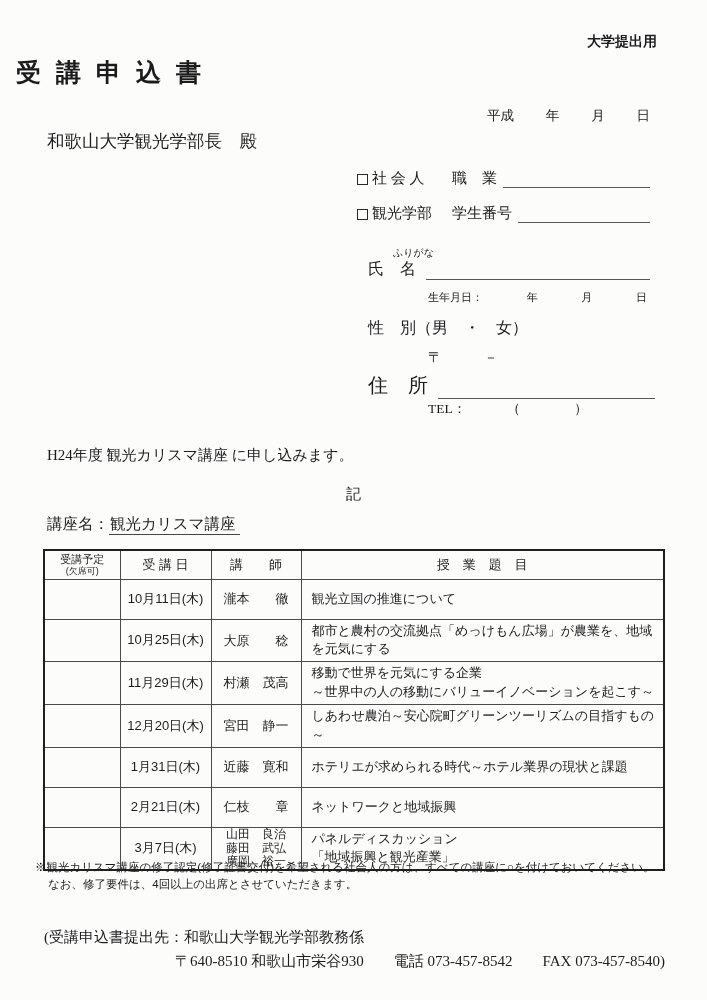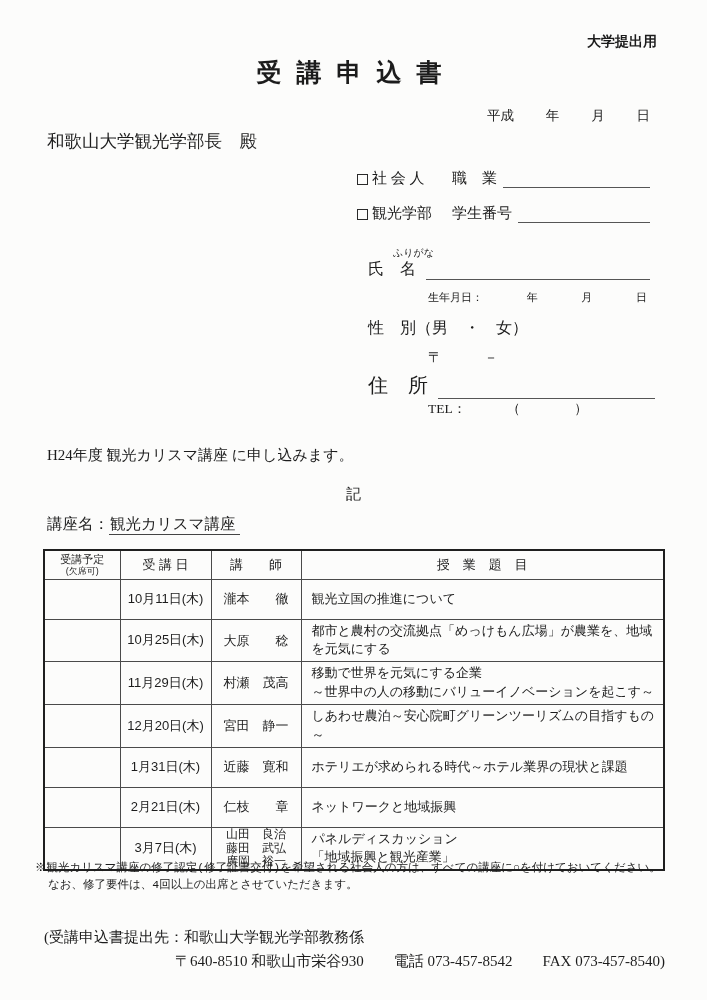--- a/index.html
+++ b/index.html
@@ -1,24 +1,24 @@
 <!DOCTYPE html>
 <html><head>
 <meta charset="utf-8">
 <style>
   *{margin:0;padding:0;box-sizing:border-box}
   html,body{background:#ffffff}
   .page{position:relative;width:707px;height:1000px;background:#fcfcfb;color:#1c1c1c;
         font-family:"Liberation Serif",serif;overflow:hidden}
   .abs{position:absolute}
-  .sans{font-family:Liberation Mono, monospace}
+  .sans{font-family:Liberation Sans, sans-serif}
 
   .corner{right:50px;top:33px;font-size:14px;font-weight:bold}
-  .title{left:0;right:0;top:56px;text-align:center;font-size:25px;font-weight:bold;
-         letter-spacing:15px;padding-left:6px}
+  .title{left:0;right:0;top:56px;font-size:25px;font-weight:bold;
+         letter-spacing:15px;padding-left:16px}
   .dateline{left:487px;top:107px;width:163px;display:flex;justify-content:space-between;font-size:13.5px}
   .addressee{left:47px;top:129px;font-size:17.5px}
 
   .chkrow{left:357px;top:169px;width:293px;display:flex;align-items:flex-end;font-size:15px}
   .chkrow2{top:204px}
   .cb{width:11px;height:11px;border:1.5px solid #2a2a2a;margin:0 4px 3px 0;flex:none}
   .chk-lbl{width:80px;flex:none}
   .chk-fld{flex:none;margin-right:6px}
   .fill{flex:1;border-bottom:1.5px solid #555;height:17px}
 

